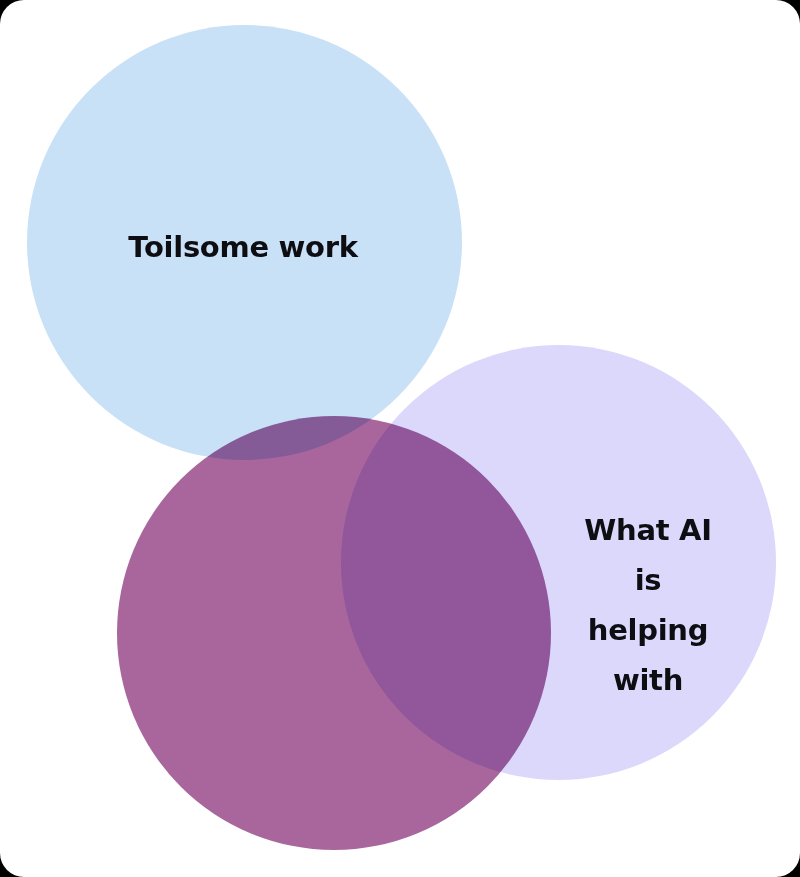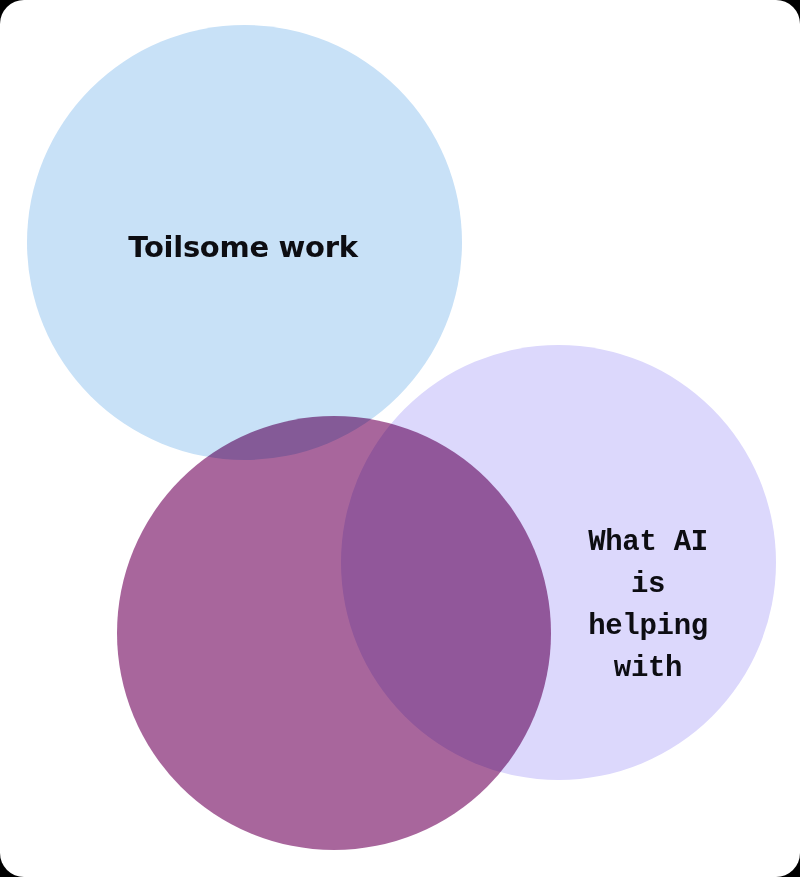--- a/index.html
+++ b/index.html
@@ -61,25 +61,24 @@
       top: 229px;
       transform: translateX(-50%);
     }
     .label-valuable {
       left: 333px;
       top: 620px;
       transform: translateX(-50%);
     }
     .label-ai {
       left: 648px;
-      top: 522px;
+      top: 505px;
       transform: translateX(-50%);
-      line-height: 42px;
+      line-height: 50px;
       white-space: pre-line;
-      font-family: Liberation Mono, monospace;
     }
   </style>
 </head>
 <body>
 
 <div class="canvas" style="background: rgb(255, 255, 255);">
   <div class="circle circle-toil" style="background: rgb(200, 225, 247);"></div>
   <div class="circle circle-ai" style="background: rgb(220, 216, 252);"></div>
   <div class="circle circle-valuable" style="background: rgb(168, 102, 156);"></div>
 

